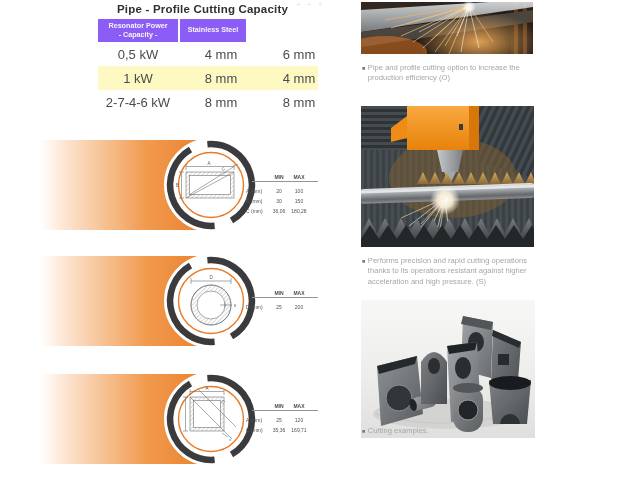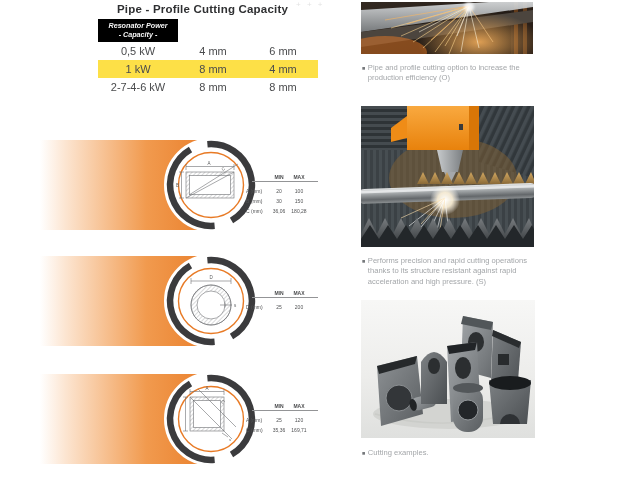--- a/index.html
+++ b/index.html
@@ -5,23 +5,23 @@
   html,body{margin:0;padding:0;background:#fff;}
   *{box-sizing:border-box;font-family:"Liberation Sans",sans-serif;}
   #canvas{position:relative;width:640px;height:480px;background:#fff;overflow:hidden;}
 
   .title{position:absolute;left:97px;top:3px;font-size:11.5px;font-weight:bold;color:#2f3032;letter-spacing:.2px;padding-left:20px;}
   .corner-dots{position:absolute;left:296px;top:0;font-size:8px;color:#e3e3e3;letter-spacing:2px;}
 
   
   .cap-table{position:absolute;left:98px;top:19px;width:220px;}
   .cap-head{display:grid;grid-template-columns:80px 66px 70px;column-gap:2px;height:23px;}
-  .cap-hcell{background:#000000;color:#f5f5f5;font-size:7.2px;font-weight:bold;display:flex;flex-direction:column;align-items:center;justify-content:center;line-height:8.5px;text-align:center;font-style:italic;}
-  .cap-row{display:grid;grid-template-columns:80px 66px 70px;column-gap:2px;height:18px;align-items:center;text-align:center;font-size:11px;color:#4a4b4d;}
-  .cap-row.alt{background:#fde047;}
+  .cap-hcell{background:#8b5cf6;color:#f5f5f5;font-size:7.2px;font-weight:bold;display:flex;flex-direction:column;align-items:center;justify-content:center;line-height:8.5px;text-align:center;}
+  .cap-row{display:grid;grid-template-columns:80px 66px 70px;column-gap:10px;height:24px;align-items:center;text-align:center;font-size:13px;color:#4a4b4d;}
+  .cap-row.alt{background:#fef9c3;}
 
   
   .diagram{position:absolute;left:40px;width:225px;height:94px;}
   #diag1{top:137px;} #diag2{top:253px;} #diag3{top:371px;}
 
   
   .mini-table{position:absolute;left:246px;width:72px;font-size:5px;color:#515254;}
   #mini1{top:172px;} #mini2{top:288px;} #mini3{top:401px;}
   .mini-head{display:grid;grid-template-columns:26px 14px 26px;height:8px;align-items:end;font-weight:bold;color:#4c4d4f;}
   .mini-head .mh{text-align:center;}
@@ -34,38 +34,39 @@
   
   .photo{position:absolute;display:block;}
   #photo1{left:361px;top:2px;}
   #photo2{left:361px;top:106px;}
   #photo3{left:361px;top:300px;}
 
   .caption{position:absolute;display:flex;font-size:7.6px;color:#a3a6a9;line-height:1.38;}
   .caption .bullet{font-size:5.5px;color:#75787b;margin-right:2.5px;line-height:10px;}
   #cap1{left:362px;top:63px;width:176px;}
   #cap2{left:362px;top:256px;width:180px;}
-  #cap3{left:362px;top:448px;width:176px;}
+  #cap3{left:362px;top:426px;width:176px;}
 
   svg text{font-family:"Liberation Sans",sans-serif;}
 </style>
 </head>
 <body>
 
 <div id="canvas">
 
   <div class="title">Pipe - Profile Cutting Capacity</div>
   <div class="corner-dots">+ + +</div>
 
   <div class="cap-table">
     <div class="cap-head">
       <div class="cap-hcell">
         <span>Resonator Power</span>
         <span>- Capacity -</span>
       </div>
+      <div class="cap-hcell">Stainless Steel</div>
     </div>
     <div class="cap-row">
       <div>0,5 kW</div>
       <div>4 mm</div>
       <div>6 mm</div>
     </div>
     <div class="cap-row alt">
       <div>1 kW</div>
       <div>8 mm</div>
       <div>4 mm</div>
@@ -381,21 +382,21 @@
         <line x1="84" y1="92" x2="60" y2="118" stroke="#ffe2b0"></line>
       <line x1="84" y1="92" x2="78" y2="130" stroke="#ffe2b0"></line>
         <line x1="84" y1="92" x2="88" y2="128"></line>
     </g>
     <path d="M0,128 l8,-16 8,16 8,-16 8,16 8,-16 8,16 8,-16 8,16 8,-16 8,16 8,-16 8,16 8,-16 8,16 8,-16 8,16 8,-16 8,16 8,-16 8,16 8,-16 5,12 V141 H0 Z" fill="url(#p2tg)"></path>
     <path d="M0,141 v-8 l9,-14 9,14 9,-14 9,14 9,-14 9,14 9,-14 9,14 9,-14 9,14 9,-14 9,14 9,-14 9,14 9,-14 9,14 9,-14 9,14 9,-14 5,10 V141 Z" fill="#23272a"></path>
   </svg>
 
   <div id="cap2" class="caption">
     <span class="bullet">■</span>
-    <span class="ctext">Performs precision and rapid cutting operations thanks to its structure resistant against rapid acceleration and high pressure. (S)</span>
+    <span class="ctext">Performs precision and rapid cutting operations thanks to its operations resistant against higher acceleration and high pressure. (S)</span>
   </div>
 
   <svg id="photo3" class="photo" width="174" height="138" viewBox="0 0 174 138">
     <defs>
       <linearGradient id="p3bg" x1="0" y1="0" x2="0" y2="1">
         <stop offset="0" stop-color="#f7f7f6"></stop>
           <stop offset="0.55" stop-color="#ededeb"></stop>
           <stop offset="1" stop-color="#dfe0de"></stop>
       </linearGradient>
       <linearGradient id="sA" x1="0" y1="0" x2="1" y2="1">

